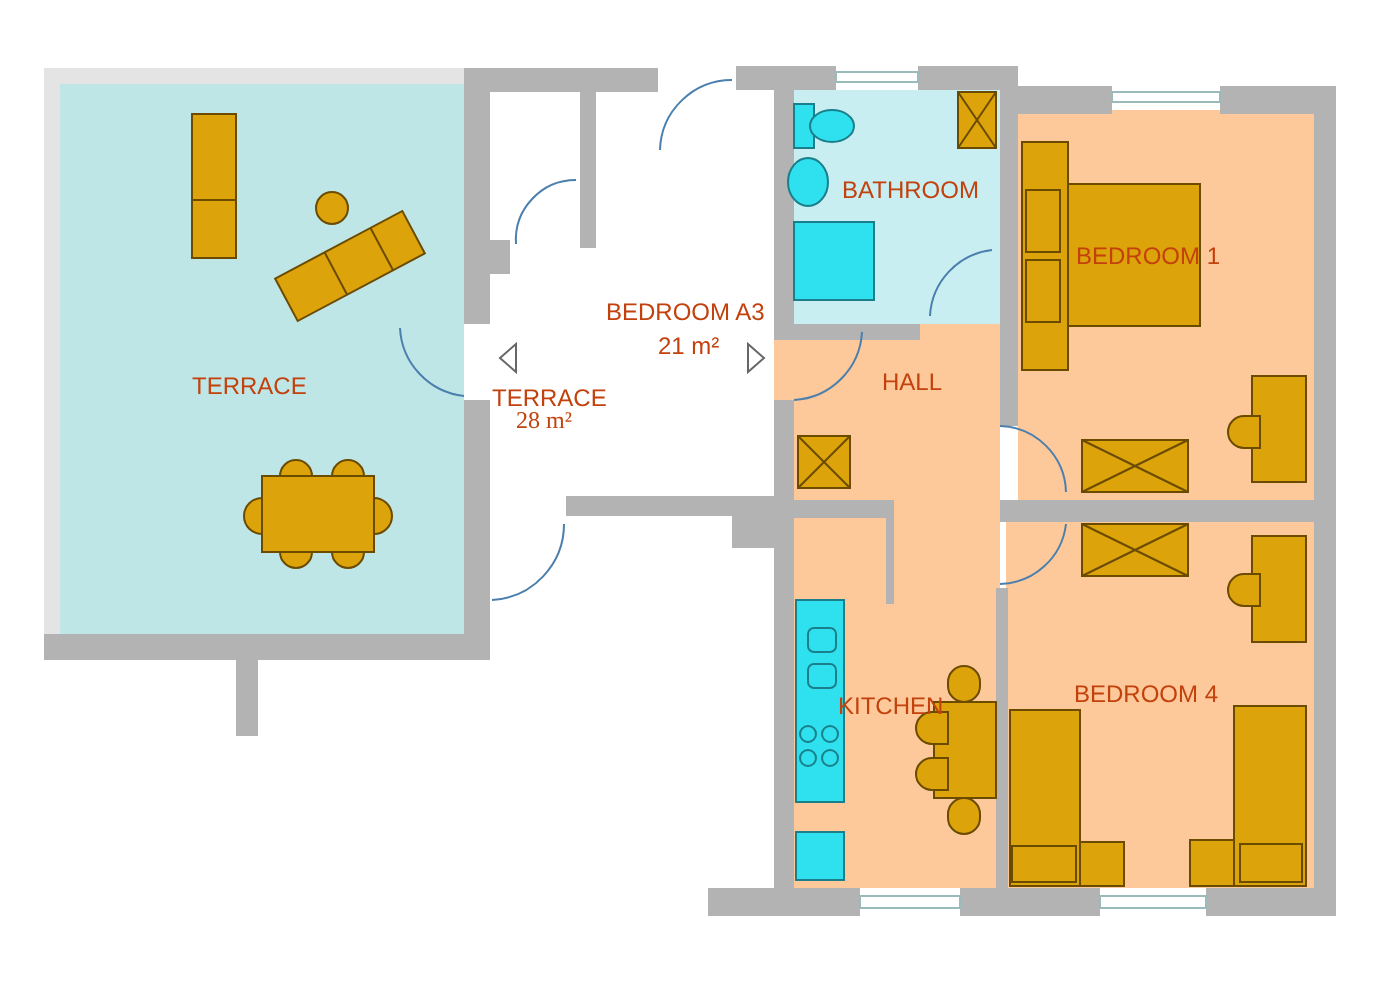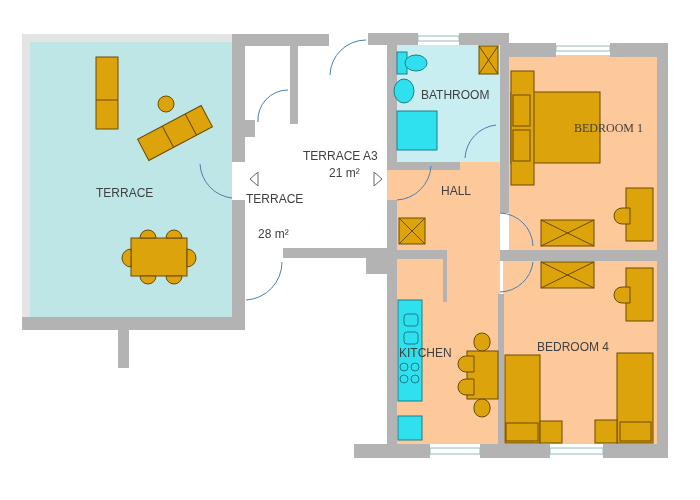--- a/index.html
+++ b/index.html
@@ -1,18 +1,18 @@
 <!DOCTYPE html>
 <html><head>
 <meta charset="utf-8">
 <style>
   html,body{margin:0;padding:0;background:#ffffff;}
   body{width:700px;height:500px;position:relative;overflow:hidden;font-family:"Liberation Sans",sans-serif;}
   svg{position:absolute;left:0;top:0;}
-  .lbl{position:absolute;font-size:12px;color:#404040;text-align:left;white-space:nowrap;line-height:15px;}
+  .lbl{position:absolute;font-size:12px;color:#c2410c;text-align:left;white-space:nowrap;line-height:15px;}
 </style>
 </head>
 <body>
 
 <svg width="700" height="500" viewBox="0 0 700 500">
 
   <rect x="22" y="34" width="210" height="283" fill="#e4e4e4"></rect>
   <rect x="30" y="42" width="202" height="275" fill="#bfe6e6"></rect>
 
   <rect x="22" y="317" width="223" height="13" fill="#b3b3b3"></rect>
@@ -144,21 +144,21 @@
     <rect x="620" y="422" width="31" height="19"></rect>
     <rect x="595" y="420" width="22" height="23"></rect>
   </g>
 
   <path d="M258 172 L250 179 L258 186 Z" fill="#fff" stroke="#666"></path>
   <path d="M374 172 L382 179 L374 186 Z" fill="#fff" stroke="#666"></path>
 </svg>
 
 <div class="lbl" style="left:96px;top:186px;">TERRACE</div>
 <div class="lbl" style="left:421px;top:88px;">BATHROOM</div>
-<div class="lbl" style="left:574px;top:121px;font-family:Liberation Serif, serif;">BEDROOM 1</div>
+<div class="lbl" style="left:538px;top:121px;">BEDROOM 1</div>
 <div class="lbl" style="left:441px;top:184px;">HALL</div>
-<div class="lbl" style="left:399px;top:346px;">KITCHEN</div>
+<div class="lbl" style="left:399px;top:346px;padding-left:20px;">KITCHEN</div>
 <div class="lbl" style="left:537px;top:340px;">BEDROOM 4</div>
 
-<div class="lbl" style="left:303px;top:149px;">TERRACE A3</div>
+<div class="lbl" style="left:303px;top:149px;">BEDROOM A3</div>
 <div class="lbl" style="left:329px;top:166px;">21 m²</div>
 <div class="lbl" style="left:246px;top:192px;">TERRACE</div>
-<div class="lbl" style="left:258px;top:227px;">28 m²</div>
+<div class="lbl" style="left:258px;top:203px;font-family:Liberation Serif, serif;">28 m²</div>
 
 </body></html>

